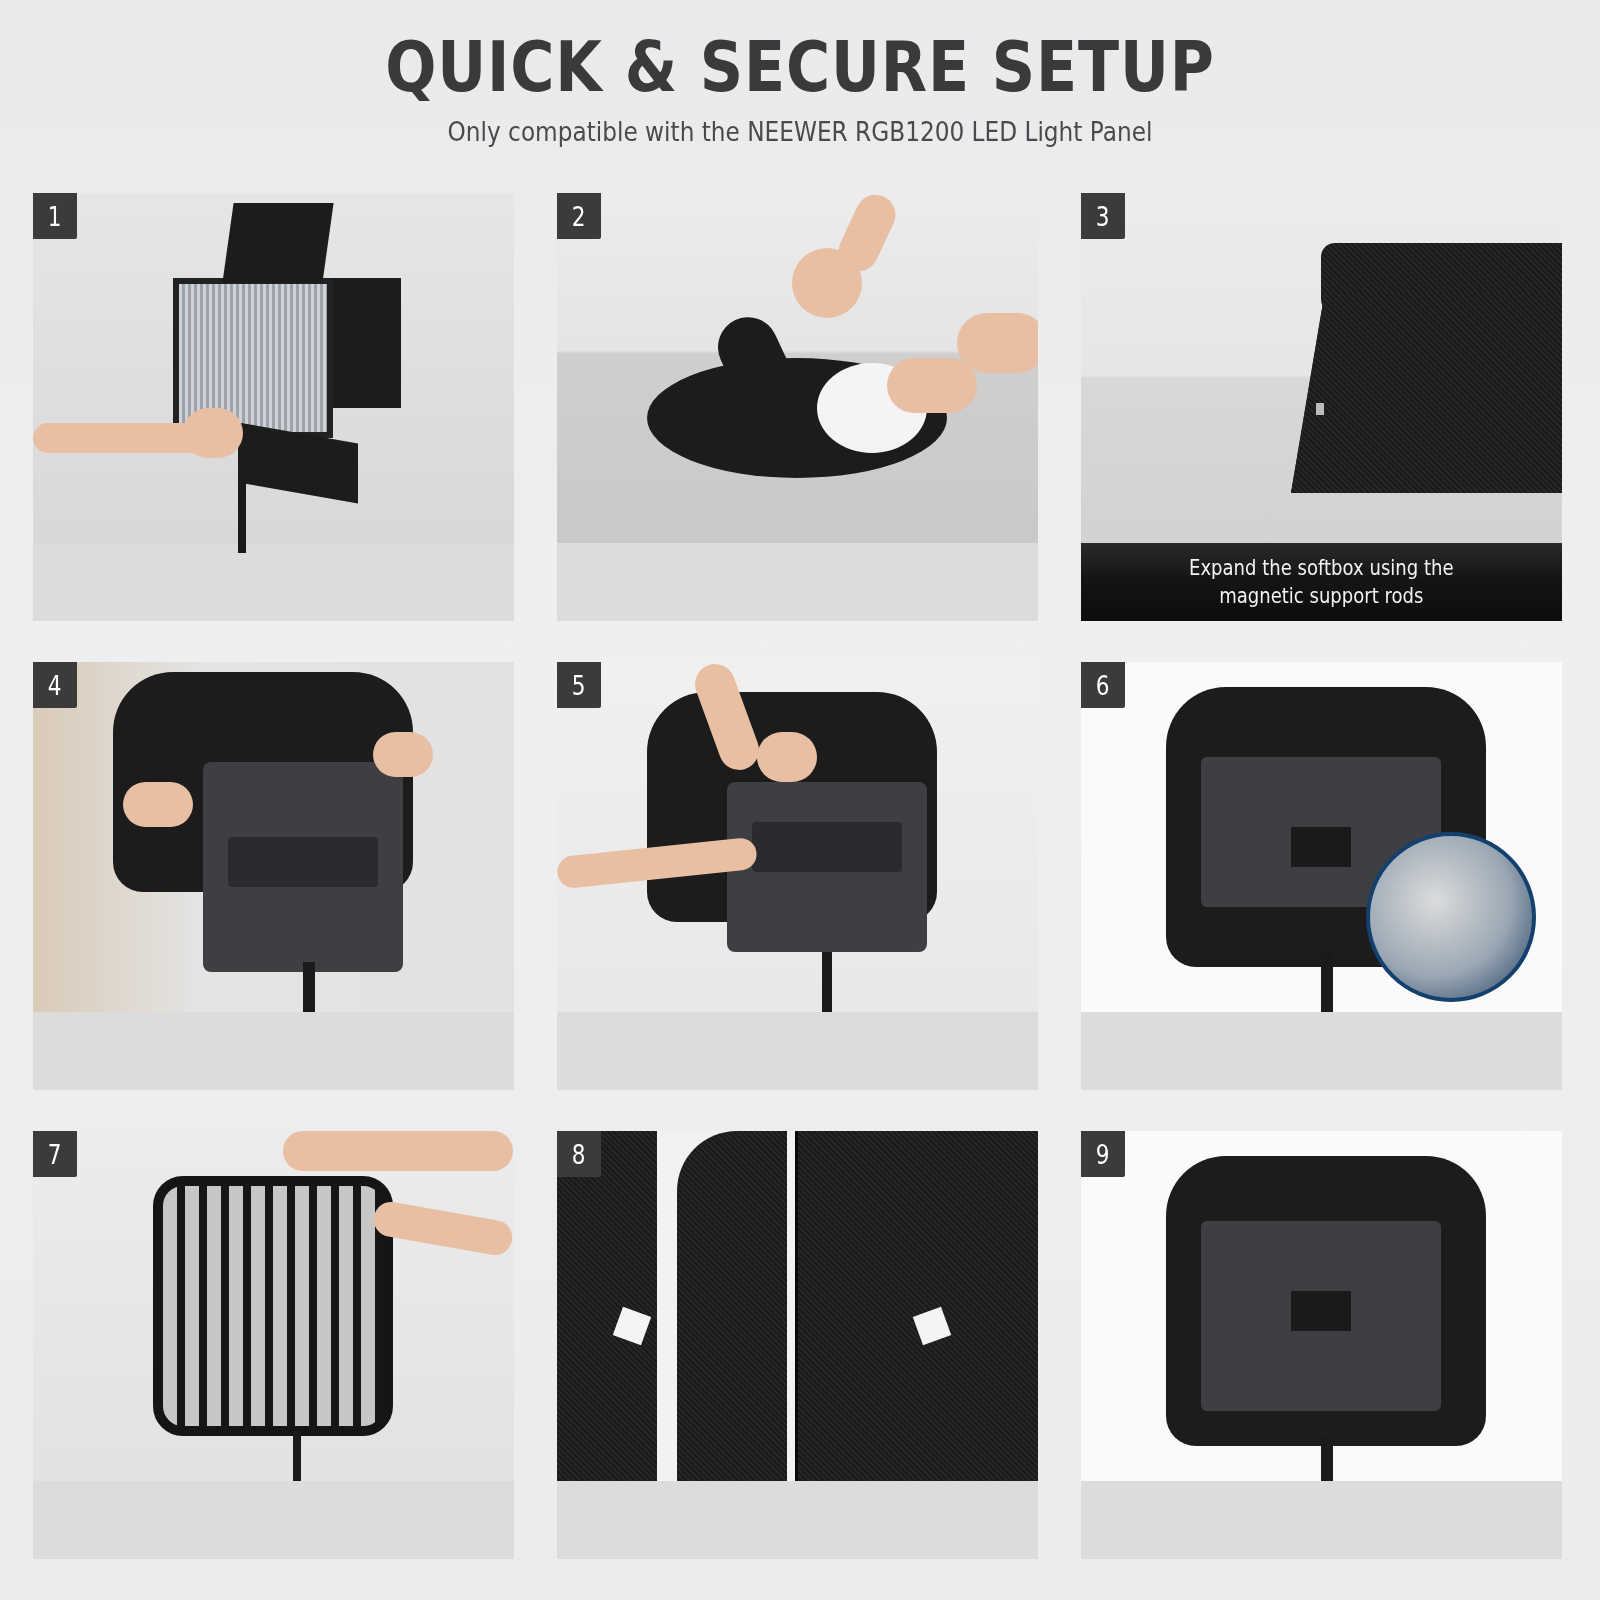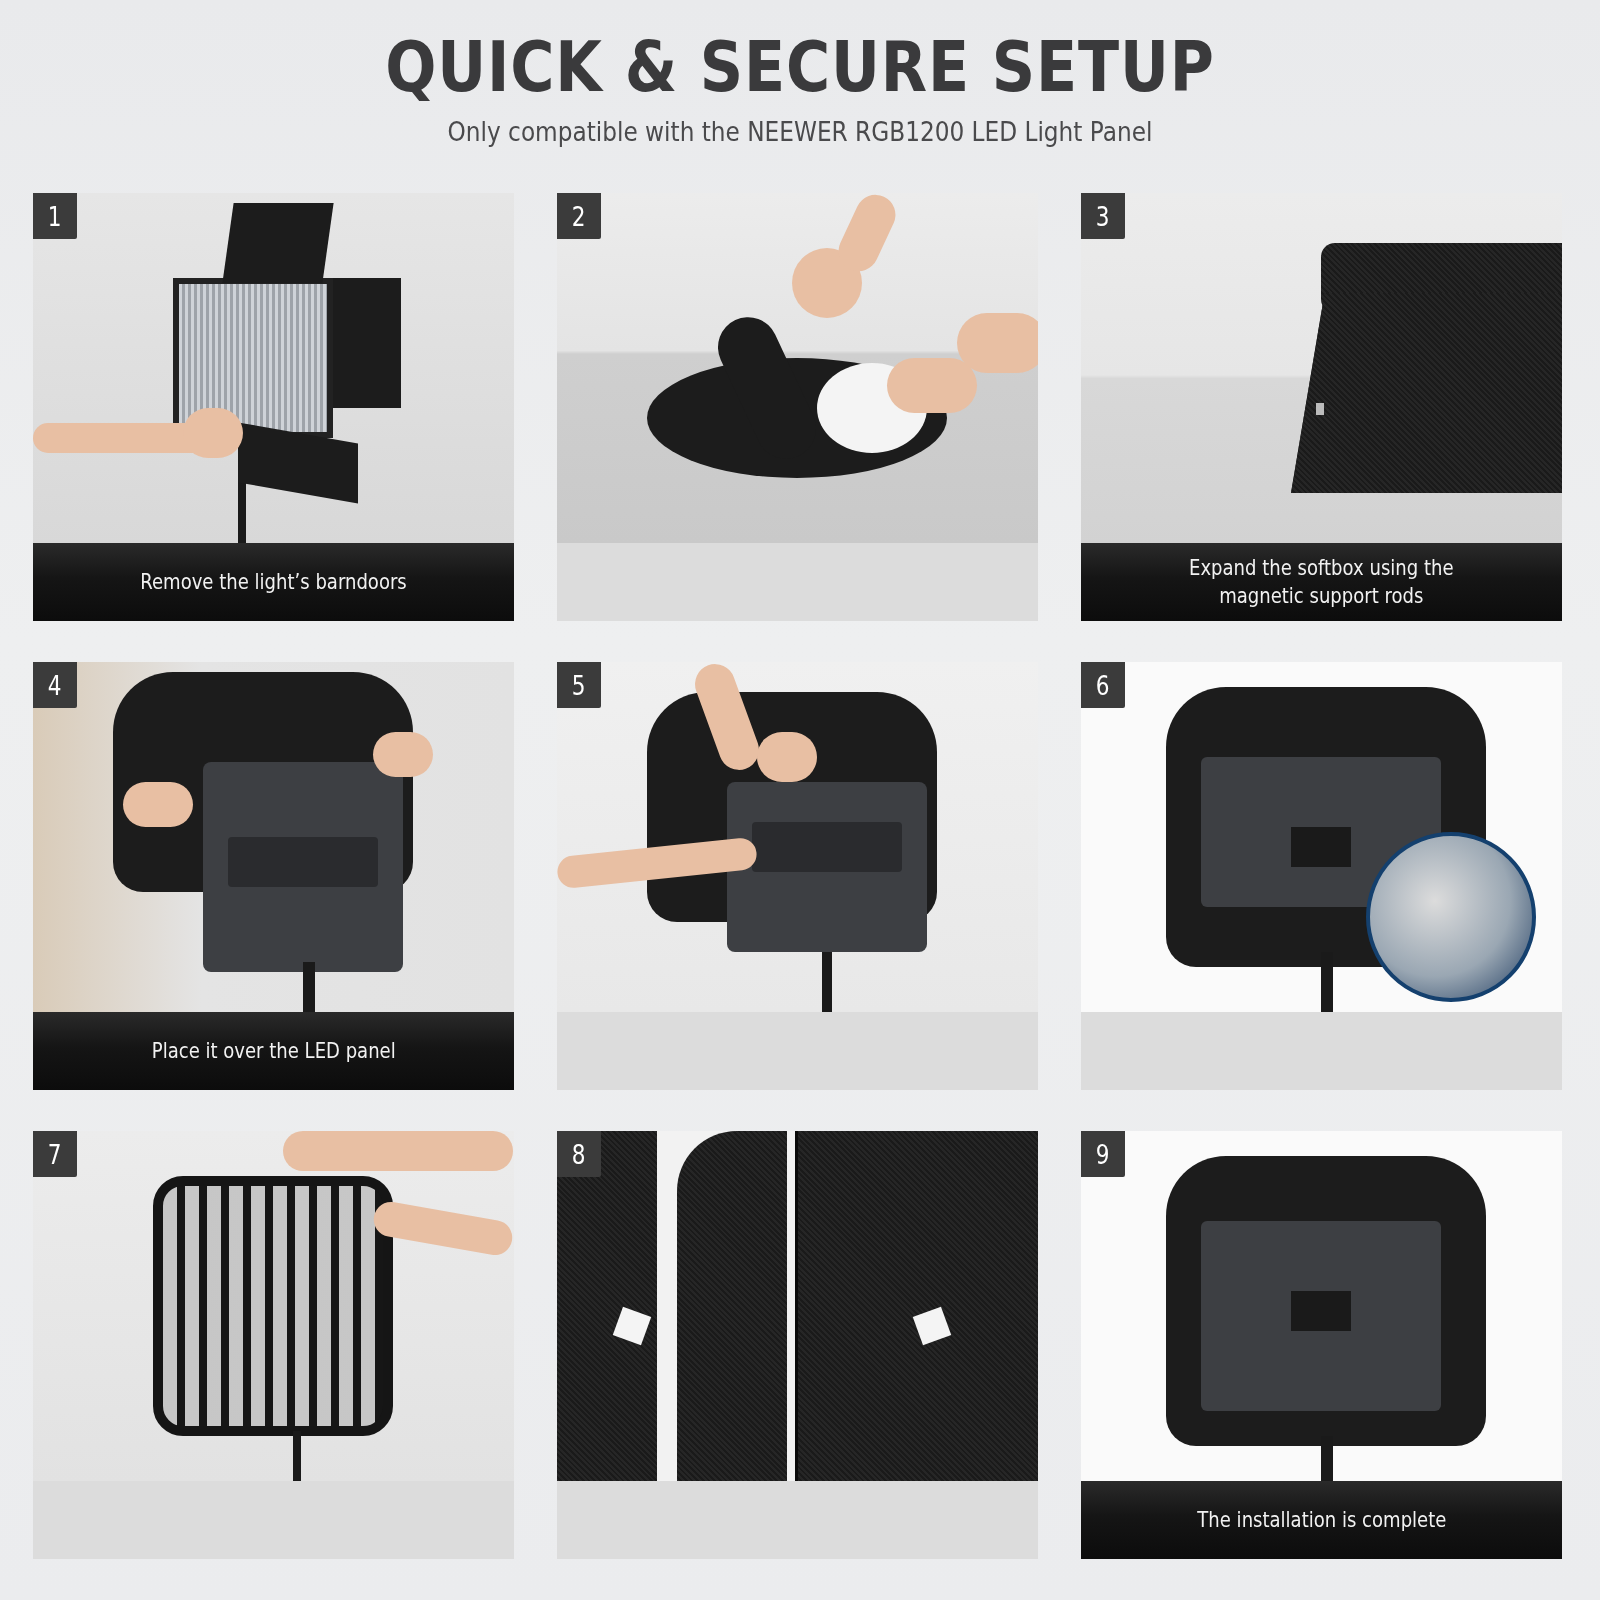--- a/index.html
+++ b/index.html
@@ -110,23 +110,20 @@
       <div class="shape panel" style="left:140px;top:85px;width:160px;height:160px;border:6px solid #222;background:repeating-linear-gradient(90deg,#cfd3d8 0 3px,#9ea3a9 3px 6px);"></div>
       <div class="shape dark" style="left:195px;top:10px;width:100px;height:80px;transform:skewX(-8deg);"></div>
       <div class="shape dark" style="left:300px;top:85px;width:68px;height:130px;"></div>
       <div class="shape dark" style="left:205px;top:240px;width:120px;height:60px;transform:skewY(10deg);"></div>
       <div class="shape skin" style="left:0;top:230px;width:190px;height:30px;"></div>
       <div class="shape skin" style="left:150px;top:215px;width:60px;height:50px;"></div>
     </div>
     <div class="badge">
         <span>1</span>
       </div>
-    <div class="caption">
-        <span>Remove the light’s barndoors</span>
-      </div>
   </div>
 
   <div class="card" style="left:557px; top:193px;">
     <div class="photo bg-table">
       <div class="shape dark" style="left:90px;top:165px;width:300px;height:120px;border-radius:50%;"></div>
       <div class="shape" style="left:260px;top:170px;width:110px;height:90px;border-radius:50%;background:#f4f4f4;"></div>
       <div class="shape dark" style="left:180px;top:120px;width:60px;height:150px;border-radius:30px;transform:rotate(-25deg);"></div>
       <div class="shape skin" style="left:235px;top:55px;width:70px;height:70px;"></div>
       <div class="shape skin" style="left:290px;top:0;width:40px;height:80px;transform:rotate(25deg);"></div>
       <div class="shape skin" style="left:330px;top:165px;width:90px;height:55px;"></div>
@@ -157,23 +154,20 @@
       <div class="shape dark" style="left:80px;top:10px;width:300px;height:220px;border-radius:60px 60px 30px 30px;"></div>
       <div class="shape panel" style="left:170px;top:100px;width:200px;height:210px;border-radius:8px;"></div>
       <div class="shape" style="left:195px;top:175px;width:150px;height:50px;background:#2a2b2e;border-radius:4px;"></div>
       <div class="shape stand" style="left:270px;top:300px;width:12px;height:50px;"></div>
       <div class="shape skin" style="left:90px;top:120px;width:70px;height:45px;"></div>
       <div class="shape skin" style="left:340px;top:70px;width:60px;height:45px;"></div>
     </div>
     <div class="badge">
         <span>4</span>
       </div>
-    <div class="caption">
-        <span>Place it over the LED panel</span>
-      </div>
   </div>
 
   <div class="card" style="left:557px; top:662px;">
     <div class="photo bg-light" style="background:linear-gradient(180deg,#f0f0f0,#e8e8e8);">
       <div class="shape dark" style="left:90px;top:30px;width:290px;height:230px;border-radius:60px 60px 30px 30px;"></div>
       <div class="shape panel" style="left:170px;top:120px;width:200px;height:170px;border-radius:8px;"></div>
       <div class="shape" style="left:195px;top:160px;width:150px;height:50px;background:#2a2b2e;border-radius:4px;"></div>
       <div class="shape stand" style="left:265px;top:290px;width:10px;height:60px;"></div>
       <div class="shape skin" style="left:150px;top:0;width:40px;height:110px;transform:rotate(-20deg);"></div>
       <div class="shape skin" style="left:200px;top:70px;width:60px;height:50px;"></div>
@@ -227,18 +221,15 @@
   <div class="card" style="left:1081px; top:1131px;">
     <div class="photo bg-white">
       <div class="shape dark" style="left:85px;top:25px;width:320px;height:290px;border-radius:60px 60px 30px 30px;"></div>
       <div class="shape panel" style="left:120px;top:90px;width:240px;height:190px;border-radius:6px;"></div>
       <div class="shape" style="left:210px;top:160px;width:60px;height:40px;background:#1a1a1a;"></div>
       <div class="shape stand" style="left:240px;top:305px;width:12px;height:45px;"></div>
     </div>
     <div class="badge">
         <span>9</span>
       </div>
-    <div class="caption">
-        <span>The installation is complete</span>
-      </div>
   </div>
 
 </div>
 
 </body></html>

